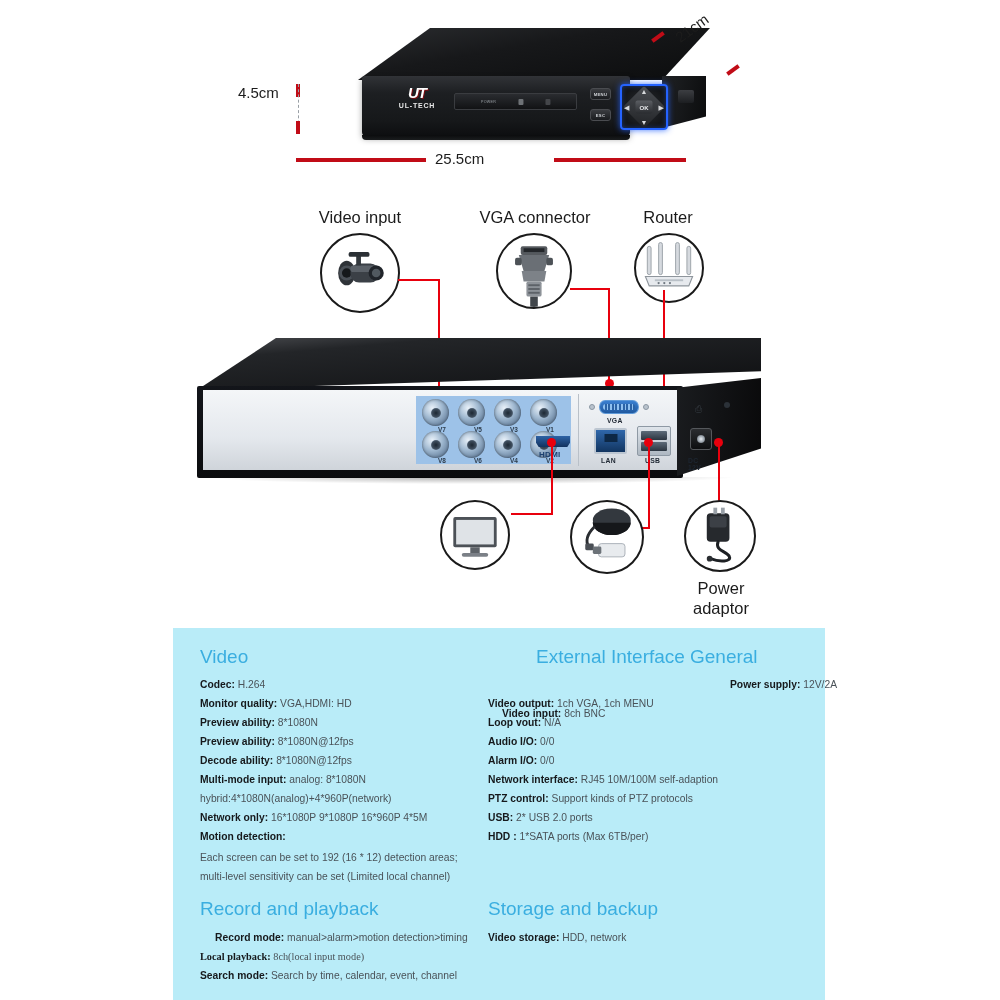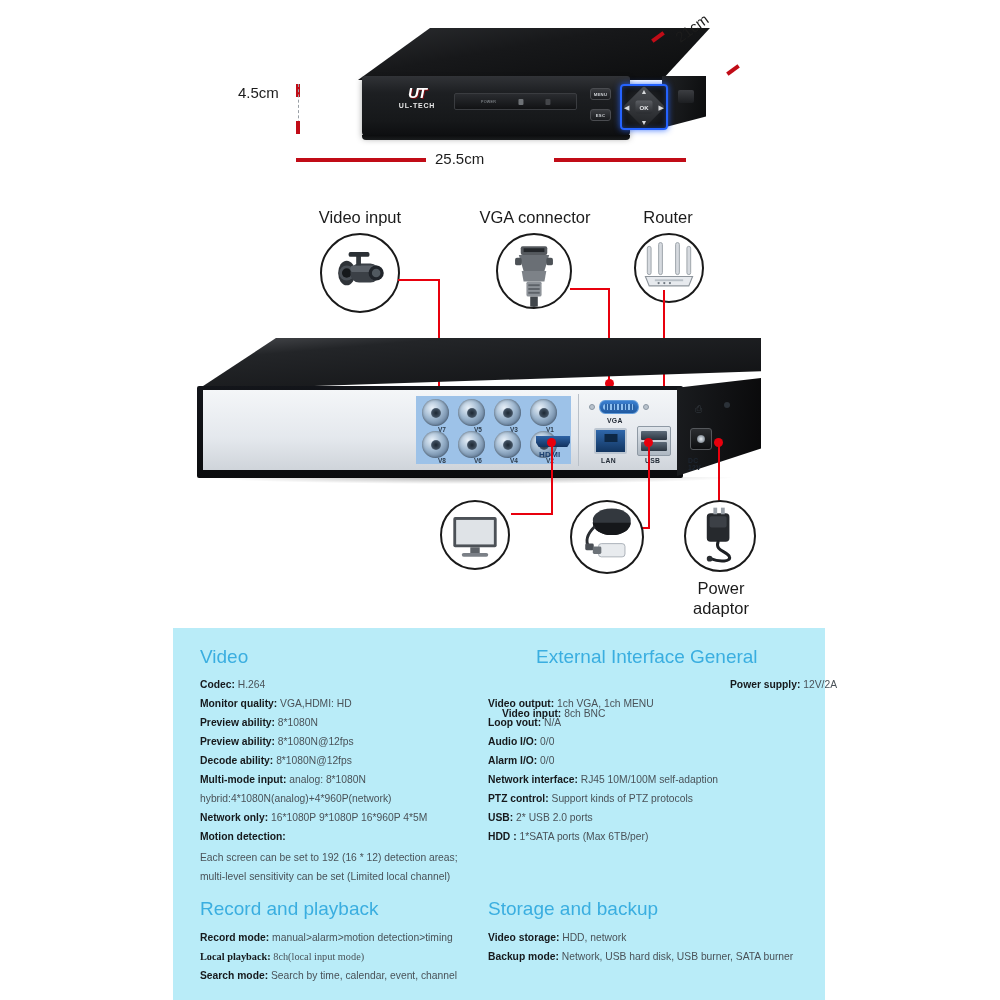--- a/index.html
+++ b/index.html
@@ -524,37 +524,33 @@
       <span class="v">1*SATA ports (Max 6TB/per)</span>
     </div>
 
     <div class="spec-h" style="left:517px; top:18px;">General</div>
     <div class="spec-line" style="left:517px; top:50px;padding-left:40px;">
       <b>Power supply:</b>
       <span class="v">12V/2A</span>
     </div>
 
     <div class="spec-h" style="left:27px; top:270px;">Record and playback</div>
-    <div class="spec-line" style="left:27px; top:303px;">
+    <div class="spec-line" style="left:42px; top:303px;">
       <b>Record mode:</b>
       <span class="v">manual&gt;alarm&gt;motion detection&gt;timing</span>
     </div>
     <div class="spec-line" style="left:27px; top:322px;font-family:Liberation Serif, serif;">
       <b>Local playback:</b>
       <span class="v">8ch(local input mode)</span>
     </div>
     <div class="spec-line" style="left:27px; top:341px;">
       <b>Search mode:</b>
       <span class="v">Search by time, calendar, event, channel</span>
     </div>
 
     <div class="spec-h" style="left:315px; top:270px;">Storage and backup</div>
     <div class="spec-line" style="left:315px; top:303px;">
       <b>Video storage:</b>
       <span class="v">HDD, network</span>
     </div>
-    <div class="spec-line" style="left:315px; top:322px;">
-      <b>Backup mode:</b>
-      <span class="v">Network, USB hard disk, USB burner, SATA burner</span>
-    </div>
   </div>
 
 </div>
 
 </body></html>

